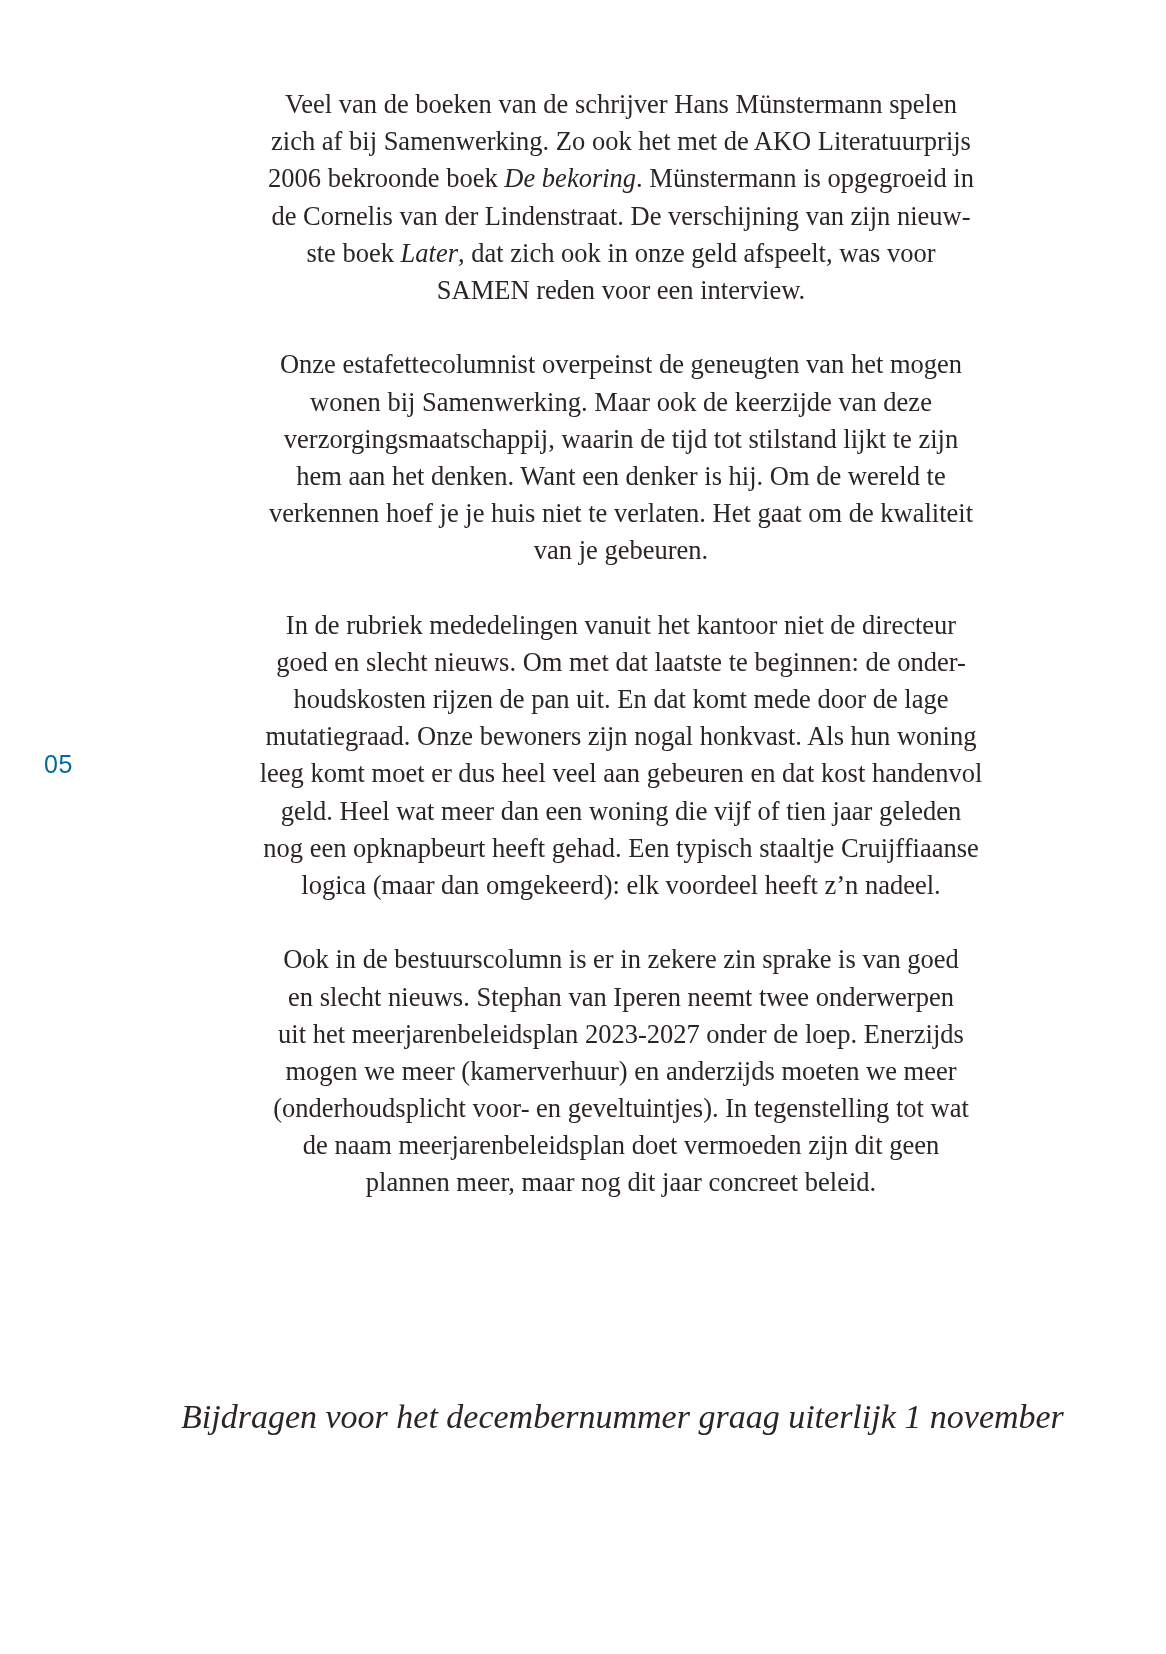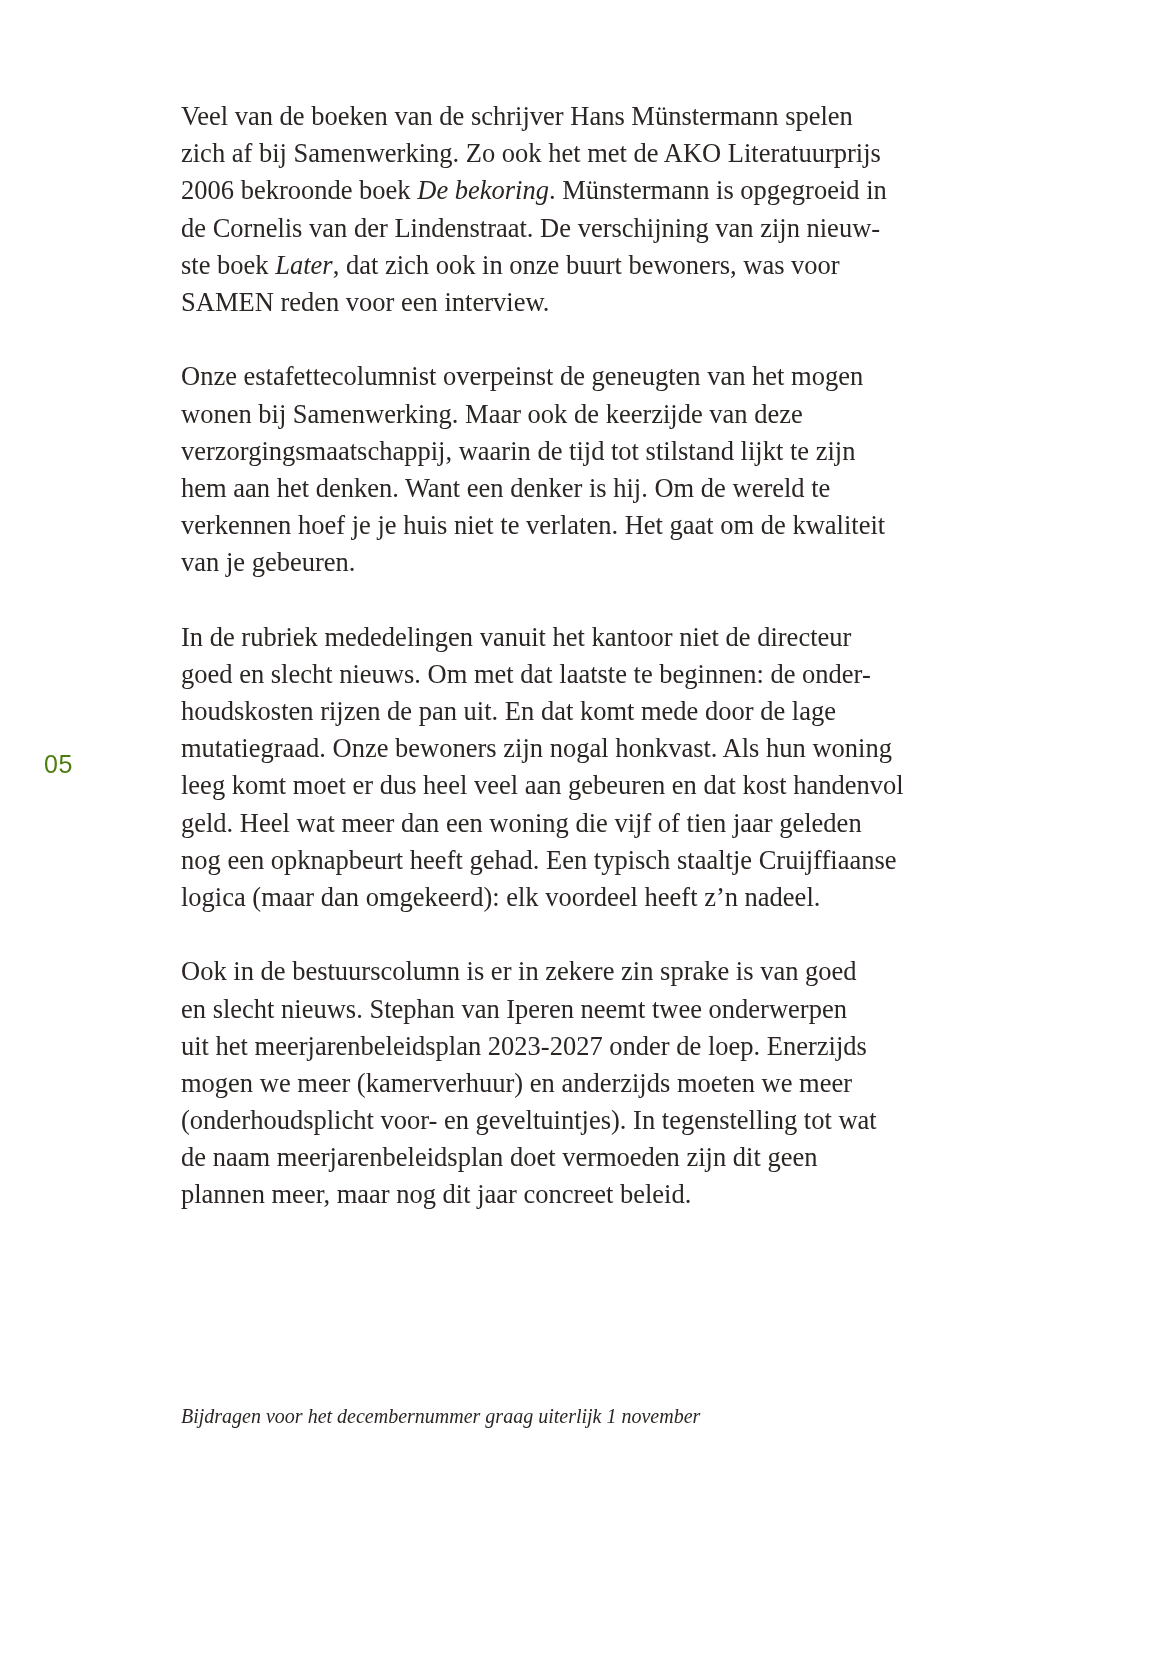--- a/index.html
+++ b/index.html
@@ -14,29 +14,30 @@
       overflow: hidden;
       color: #2b2624;
       font-family: "DejaVu Serif", "Liberation Serif", serif;
     }
     .page-number {
       position: absolute;
       left: 44px;
       top: 752px;
       font-family: "Liberation Sans", "DejaVu Sans", sans-serif;
       font-size: 25px;
-      color: #4d7c0f;
+      color: #0369a1;
       letter-spacing: 0.5px;
       line-height: 1;
     }
     .column {
       position: absolute;
       left: 181px;
-      top: 98px;
+      top: 86px;
       width: 880px;
+      text-align: center;
     }
     .para {
       font-family: "Liberation Serif", "DejaVu Serif", serif;
       font-size: 26.5px;
       line-height: 37.2px;
       margin: 0 0 37.2px 0;
       white-space: nowrap;
     }
     .line {
       display: block;
@@ -44,37 +45,37 @@
     }
     .para em, .note em {
     }
     .note {
       position: absolute;
       left: 181px;
       top: 1398px;
       width: 880px;
       font-family: "Liberation Serif", "DejaVu Serif", serif;
       font-style: italic;
-      font-size: 20px;
+      font-size: 34px;
       line-height: 37.2px;
       white-space: nowrap;
     }
   </style>
 </head>
 <body>
 
 <div class="page-number">05</div>
 
 <div class="column" id="column">
     <p class="para">
       <span class="line"><span>Veel van de boeken van de schrijver Hans Münstermann spelen</span></span>
       <span class="line"><span>zich af bij Samenwerking. Zo ook het met de AKO Literatuurprijs</span></span>
       <span class="line"><span>2006 bekroonde boek </span><em>De bekoring</em><span>. Münstermann is opgegroeid in</span></span>
       <span class="line"><span>de Cornelis van der Lindenstraat. De verschijning van zijn nieuw-</span></span>
-      <span class="line"><span>ste boek </span><em>Later</em><span>, dat zich ook in onze buurt bewoners, was voor</span></span>
+      <span class="line"><span>ste boek </span><em>Later</em><span>, dat zich ook in onze geld afspeelt, was voor</span></span>
       <span class="line"><span>SAMEN reden voor een interview.</span></span>
     </p>
     <p class="para">
       <span class="line"><span>Onze estafettecolumnist overpeinst de geneugten van het mogen</span></span>
       <span class="line"><span>wonen bij Samenwerking. Maar ook de keerzijde van deze</span></span>
       <span class="line"><span>verzorgingsmaatschappij, waarin de tijd tot stilstand lijkt te zijn</span></span>
       <span class="line"><span>hem aan het denken. Want een denker is hij. Om de wereld te</span></span>
       <span class="line"><span>verkennen hoef je je huis niet te verlaten. Het gaat om de kwaliteit</span></span>
       <span class="line"><span>van je gebeuren.</span></span>
     </p>

